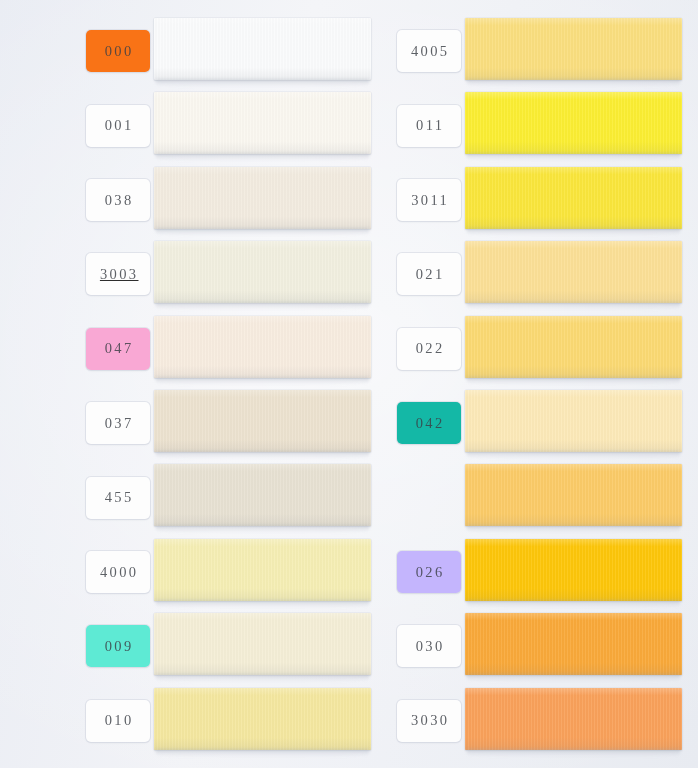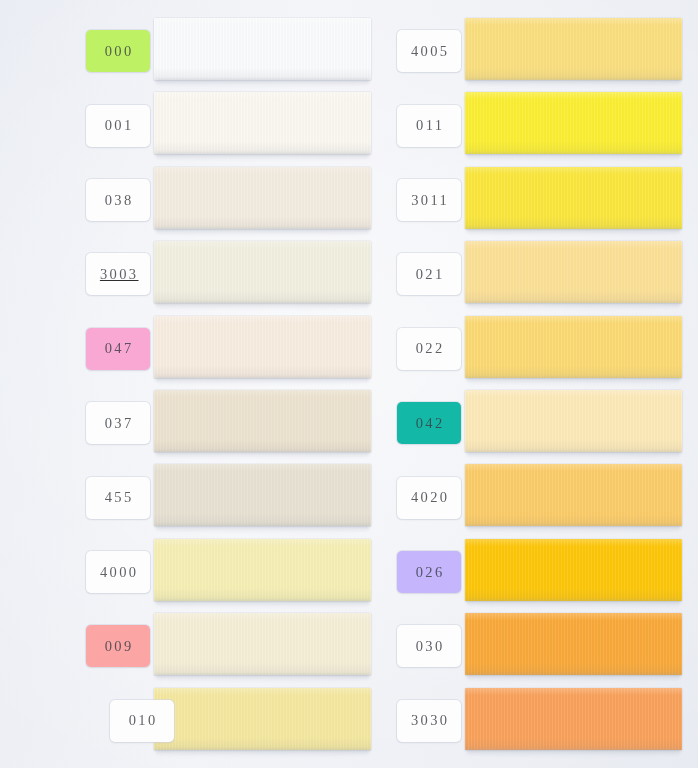--- a/index.html
+++ b/index.html
@@ -109,21 +109,21 @@
 </style>
 </head>
 <body style="background-color: rgb(237, 239, 244);">
 
 <div class="page-bg"></div>
 
 <div class="card">
 
   <div class="column left">
     <div class="swatch-row">
-      <div class="label-chip" style="background-color: #bef264;">
+      <div class="label-chip" style="background-color: #f97316;">
         <span class="code">000</span>
       </div>
       <div class="chip-wrap">
         <div class="chip" style="background-color: rgb(250, 251, 252);"></div>
         <div class="chip-shadow"></div>
       </div>
     </div>
     <div class="swatch-row">
       <div class="label-chip" style="background-color: rgb(253, 253, 253);">
         <span class="code">001</span>
@@ -181,30 +181,30 @@
     <div class="swatch-row">
       <div class="label-chip" style="background-color: rgb(253, 253, 253);">
         <span class="code">4000</span>
       </div>
       <div class="chip-wrap">
         <div class="chip" style="background-color: rgb(245, 238, 180);"></div>
         <div class="chip-shadow"></div>
       </div>
     </div>
     <div class="swatch-row">
-      <div class="label-chip" style="background-color: #fca5a5;">
+      <div class="label-chip" style="background-color: #5eead4;">
         <span class="code">009</span>
       </div>
       <div class="chip-wrap">
         <div class="chip" style="background-color: rgb(244, 238, 214);"></div>
         <div class="chip-shadow"></div>
       </div>
     </div>
     <div class="swatch-row">
-      <div class="label-chip" style="background-color: rgb(253, 253, 253); margin-left: 24px;">
+      <div class="label-chip" style="background-color: rgb(253, 253, 253);">
         <span class="code">010</span>
       </div>
       <div class="chip-wrap">
         <div class="chip" style="background-color: rgb(244, 231, 159);"></div>
         <div class="chip-shadow"></div>
       </div>
     </div>
   </div>
 
   <div class="column right">
@@ -256,23 +256,20 @@
     <div class="swatch-row">
       <div class="label-chip" style="background-color: #14b8a6;">
         <span class="code">042</span>
       </div>
       <div class="chip-wrap">
         <div class="chip" style="background-color: rgb(252, 233, 184);"></div>
         <div class="chip-shadow"></div>
       </div>
     </div>
     <div class="swatch-row">
-      <div class="label-chip" style="background-color: rgb(253, 253, 253);">
-        <span class="code">4020</span>
-      </div>
       <div class="chip-wrap">
         <div class="chip" style="background-color: rgb(251, 203, 104);"></div>
         <div class="chip-shadow"></div>
       </div>
     </div>
     <div class="swatch-row">
       <div class="label-chip" style="background-color: #c4b5fd;">
         <span class="code">026</span>
       </div>
       <div class="chip-wrap">

